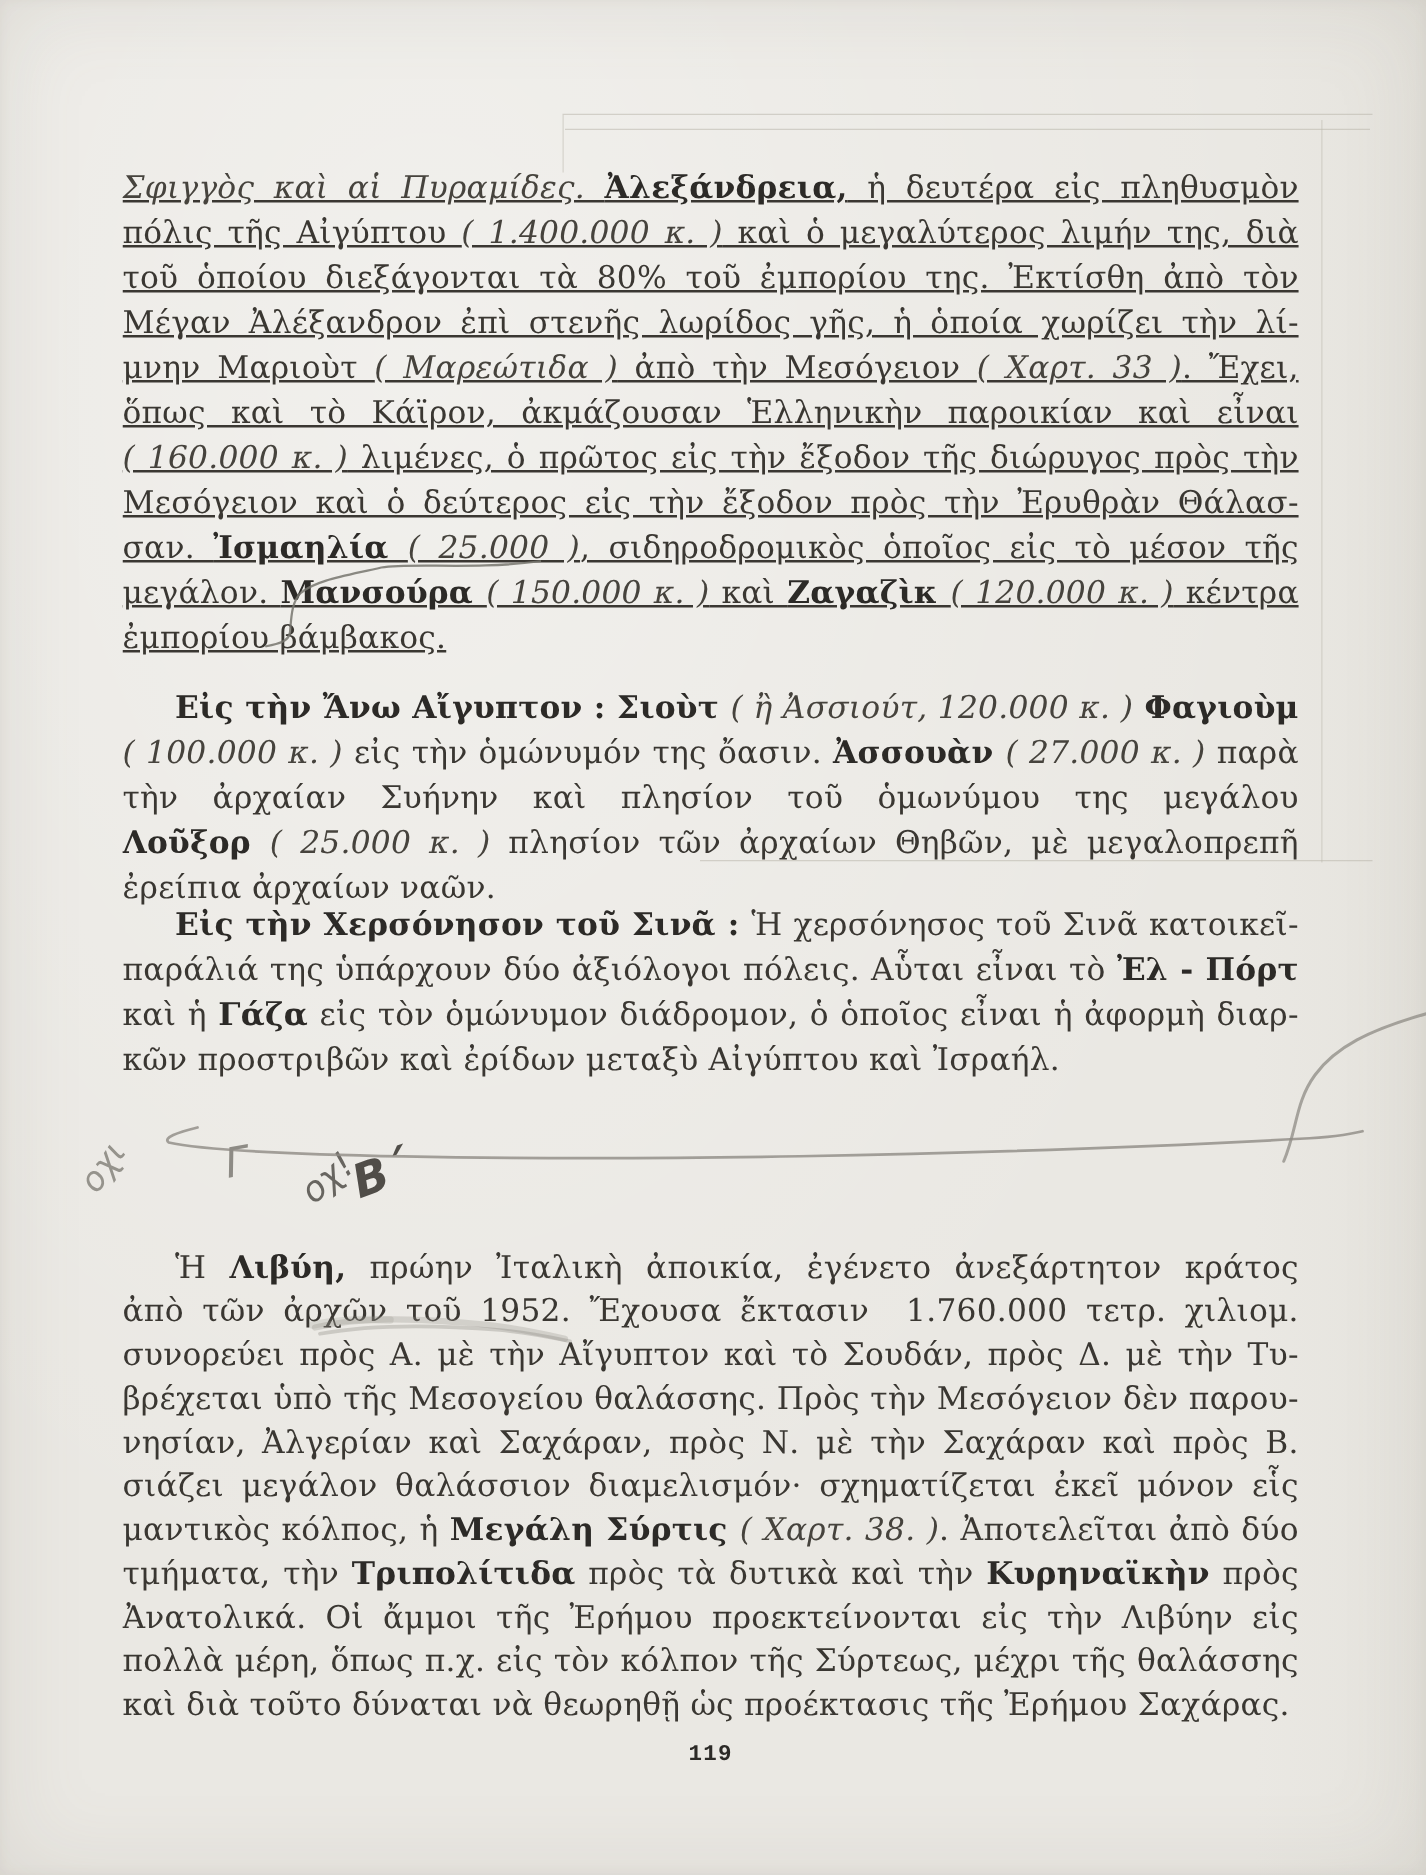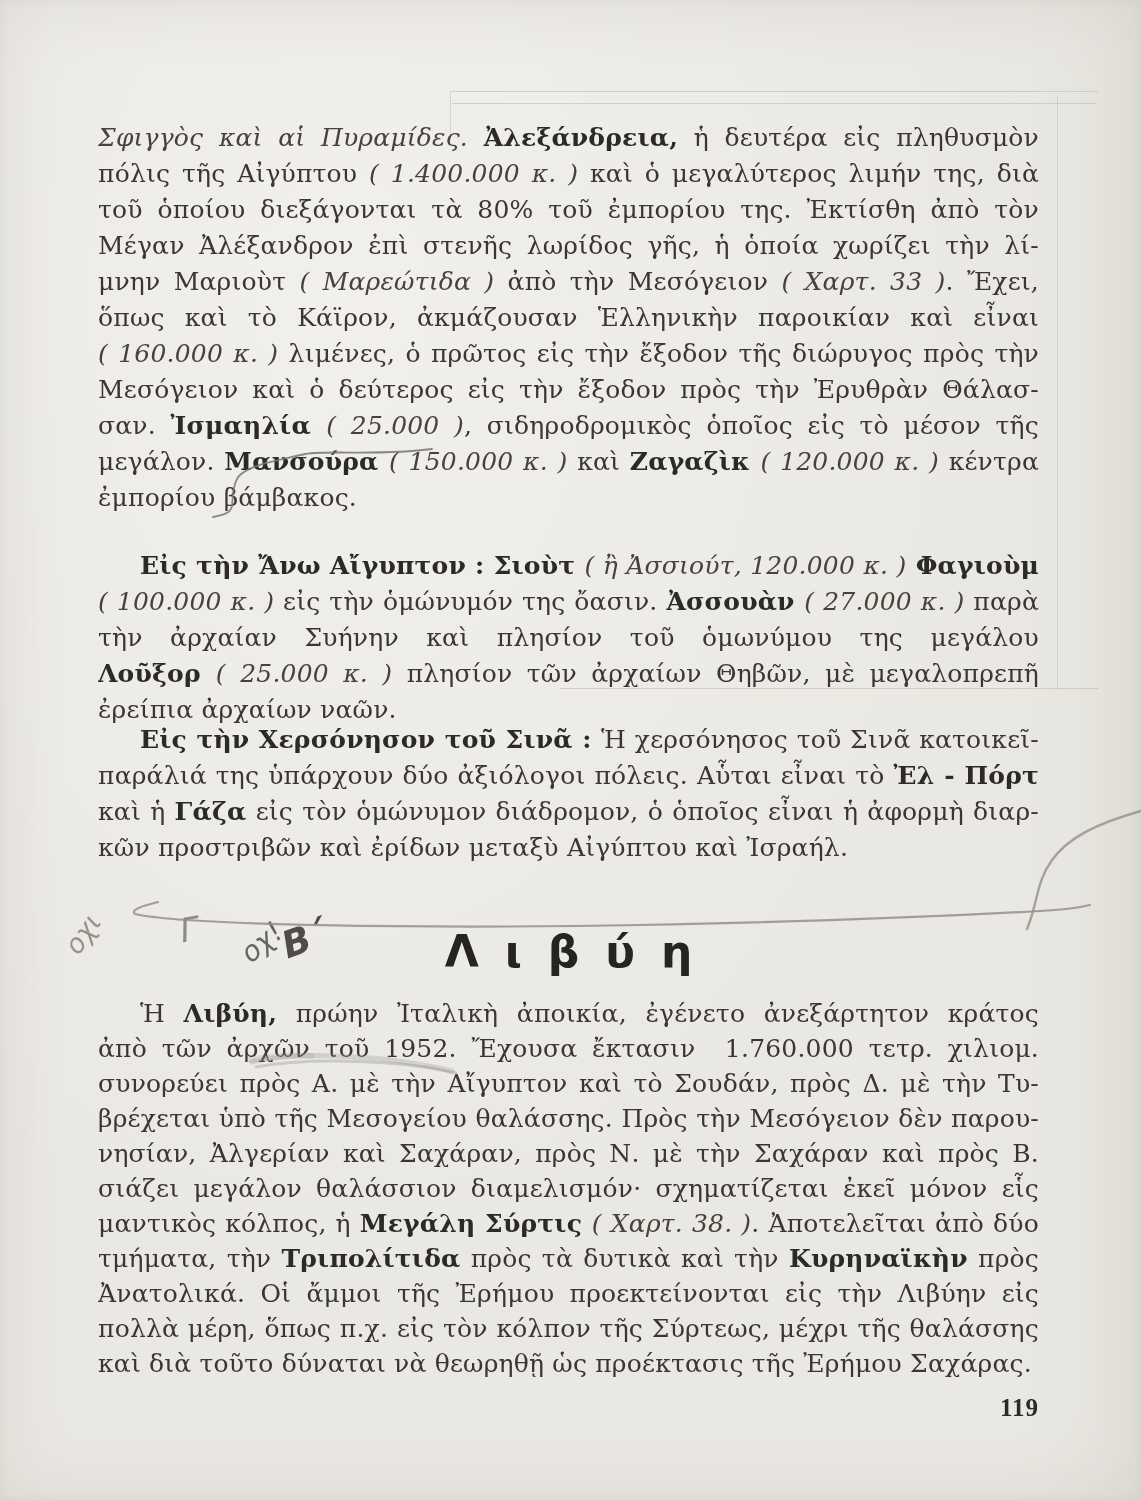--- a/index.html
+++ b/index.html
@@ -39,23 +39,23 @@
   .heading-libya{
     display:inline-block;
     font-family:"DejaVu Sans", sans-serif;
     font-weight:bold;
     font-size:44px;line-height:56px;
     letter-spacing:26px;margin-right:-26px;
     color:#262421;
   }
   .pagenum{
     position:absolute;left:98px;top:1394px;width:941px;
-    text-align:right;
-    font-family:Liberation Serif, serif;
-    font-weight:bold;font-size:25px;letter-spacing:1px;
+    text-align:center;
+    font-family:Liberation Mono, monospace;
+    font-weight:bold;font-size:18px;letter-spacing:1px;
     color:#2c2a27;
   }
   .hand{
     position:absolute;
     font-family:"DejaVu Sans", sans-serif;
     font-style:italic;
     pointer-events:none;
     white-space:nowrap;
   }
   .hand.oxi-left{left:58px;top:942px;font-size:27px;color:rgba(128,125,118,0.8);transform:rotate(-55deg);transform-origin:left top;}
@@ -71,21 +71,21 @@
 <body>
 
 <div class="page">
 
   <div class="ghost h" style="left:450px;top:91px;width:648px;"></div>
   <div class="ghost h" style="left:452px;top:103px;width:644px;"></div>
   <div class="ghost v" style="left:450px;top:92px;height:46px;"></div>
   <div class="ghost v" style="left:1057px;top:96px;height:594px;"></div>
   <div class="ghost h" style="left:560px;top:688px;width:538px;"></div>
 
-  <div class="textcol" style="top:120px;">
+  <div class="textcol" style="top:132px;text-decoration:underline;">
       <div class="line"><span class="it">Σφιγγὸς καὶ αἱ Πυραμίδες. </span><span class="bd">Ἀλεξάνδρεια,</span><span class="rn"> ἡ δευτέρα εἰς πληθυσμὸν</span></div>
       <div class="line"><span class="rn">πόλις τῆς Αἰγύπτου </span><span class="it">( 1.400.000 κ. )</span><span class="rn"> καὶ ὁ μεγαλύτερος λιμήν της, διὰ</span></div>
       <div class="line"><span class="rn">τοῦ ὁποίου διεξάγονται τὰ 80% τοῦ ἐμπορίου της. Ἐκτίσθη ἀπὸ τὸν</span></div>
       <div class="line"><span class="rn">Μέγαν Ἀλέξανδρον ἐπὶ στενῆς λωρίδος γῆς, ἡ ὁποία χωρίζει τὴν λί-</span></div>
       <div class="line"><span class="rn">μνην Μαριοὺτ </span><span class="it">( Μαρεώτιδα )</span><span class="rn"> ἀπὸ τὴν Μεσόγειον </span><span class="it">( Χαρτ. 33 )</span><span class="rn">. Ἔχει,</span></div>
       <div class="line"><span class="rn">ὅπως καὶ τὸ Κάϊρον, ἀκμάζουσαν Ἑλληνικὴν παροικίαν καὶ εἶναι</span></div>
       <div class="line"><span class="it">( 160.000 κ. )</span><span class="rn"> λιμένες, ὁ πρῶτος εἰς τὴν ἔξοδον τῆς διώρυγος πρὸς τὴν</span></div>
       <div class="line"><span class="rn">Μεσόγειον καὶ ὁ δεύτερος εἰς τὴν ἔξοδον πρὸς τὴν Ἐρυθρὰν Θάλασ-</span></div>
       <div class="line"><span class="rn">σαν. </span><span class="bd">Ἰσμαηλία </span><span class="it">( 25.000 )</span><span class="rn">, σιδηροδρομικὸς ὁποῖος εἰς τὸ μέσον τῆς</span></div>
       <div class="line"><span class="rn">μεγάλον. </span><span class="bd">Μανσούρα </span><span class="it">( 150.000 κ. )</span><span class="rn"> καὶ </span><span class="bd">Ζαγαζὶκ </span><span class="it">( 120.000 κ. )</span><span class="rn"> κέντρα</span></div>
@@ -100,23 +100,20 @@
       <div class="line last"><span class="rn">ἐρείπια ἀρχαίων ναῶν.</span></div>
     </div>
 
   <div class="textcol" style="top:722px;">
       <div class="line indent"><span class="bd">Εἰς τὴν Χερσόνησον τοῦ Σινᾶ : </span><span class="rn">Ἡ χερσόνησος τοῦ Σινᾶ κατοικεῖ-</span></div>
       <div class="line"><span class="rn">παράλιά της ὑπάρχουν δύο ἀξιόλογοι πόλεις. Αὗται εἶναι τὸ </span><span class="bd">Ἐλ - Πόρτ</span></div>
       <div class="line"><span class="rn">καὶ ἡ </span><span class="bd">Γάζα</span><span class="rn"> εἰς τὸν ὁμώνυμον διάδρομον, ὁ ὁποῖος εἶναι ἡ ἀφορμὴ διαρ-</span></div>
       <div class="line last"><span class="rn">κῶν προστριβῶν καὶ ἐρίδων μεταξὺ Αἰγύπτου καὶ Ἰσραήλ.</span></div>
     </div>
 
-  <div class="heading-wrap">
-    <span class="heading-libya">Λιβύη</span>
-  </div>
 
   <div class="textcol libya-par" style="top:996px;">
       <div class="line indent"><span class="rn">Ἡ </span><span class="bd">Λιβύη,</span><span class="rn"> πρώην Ἰταλικὴ ἀποικία, ἐγένετο ἀνεξάρτητον κράτος</span></div>
       <div class="line"><span class="rn">ἀπὸ τῶν ἀρχῶν τοῦ 1952. Ἔχουσα ἔκτασιν&nbsp; 1.760.000 τετρ. χιλιομ.</span></div>
       <div class="line"><span class="rn">συνορεύει πρὸς Α. μὲ τὴν Αἴγυπτον καὶ τὸ Σουδάν, πρὸς Δ. μὲ τὴν Τυ-</span></div>
       <div class="line"><span class="rn">βρέχεται ὑπὸ τῆς Μεσογείου θαλάσσης. Πρὸς τὴν Μεσόγειον δὲν παρου-</span></div>
       <div class="line"><span class="rn">νησίαν, Ἀλγερίαν καὶ Σαχάραν, πρὸς Ν. μὲ τὴν Σαχάραν καὶ πρὸς Β.</span></div>
       <div class="line"><span class="rn">σιάζει μεγάλον θαλάσσιον διαμελισμόν· σχηματίζεται ἐκεῖ μόνον εἷς ση-</span></div>
       <div class="line"><span class="rn">μαντικὸς κόλπος, ἡ </span><span class="bd">Μεγάλη Σύρτις </span><span class="it">( Χαρτ. 38. )</span><span class="rn">. Ἀποτελεῖται ἀπὸ δύο</span></div>
       <div class="line"><span class="rn">τμήματα, τὴν </span><span class="bd">Τριπολίτιδα</span><span class="rn"> πρὸς τὰ δυτικὰ καὶ τὴν </span><span class="bd">Κυρηναϊκὴν</span><span class="rn"> πρὸς τὰ</span></div>

